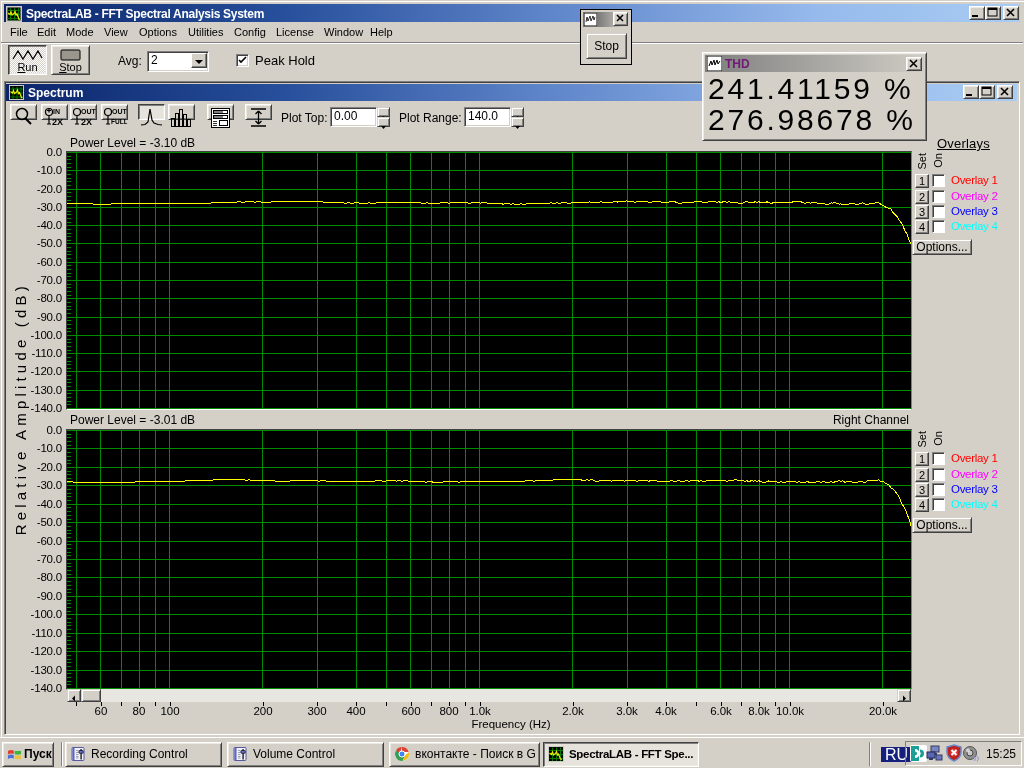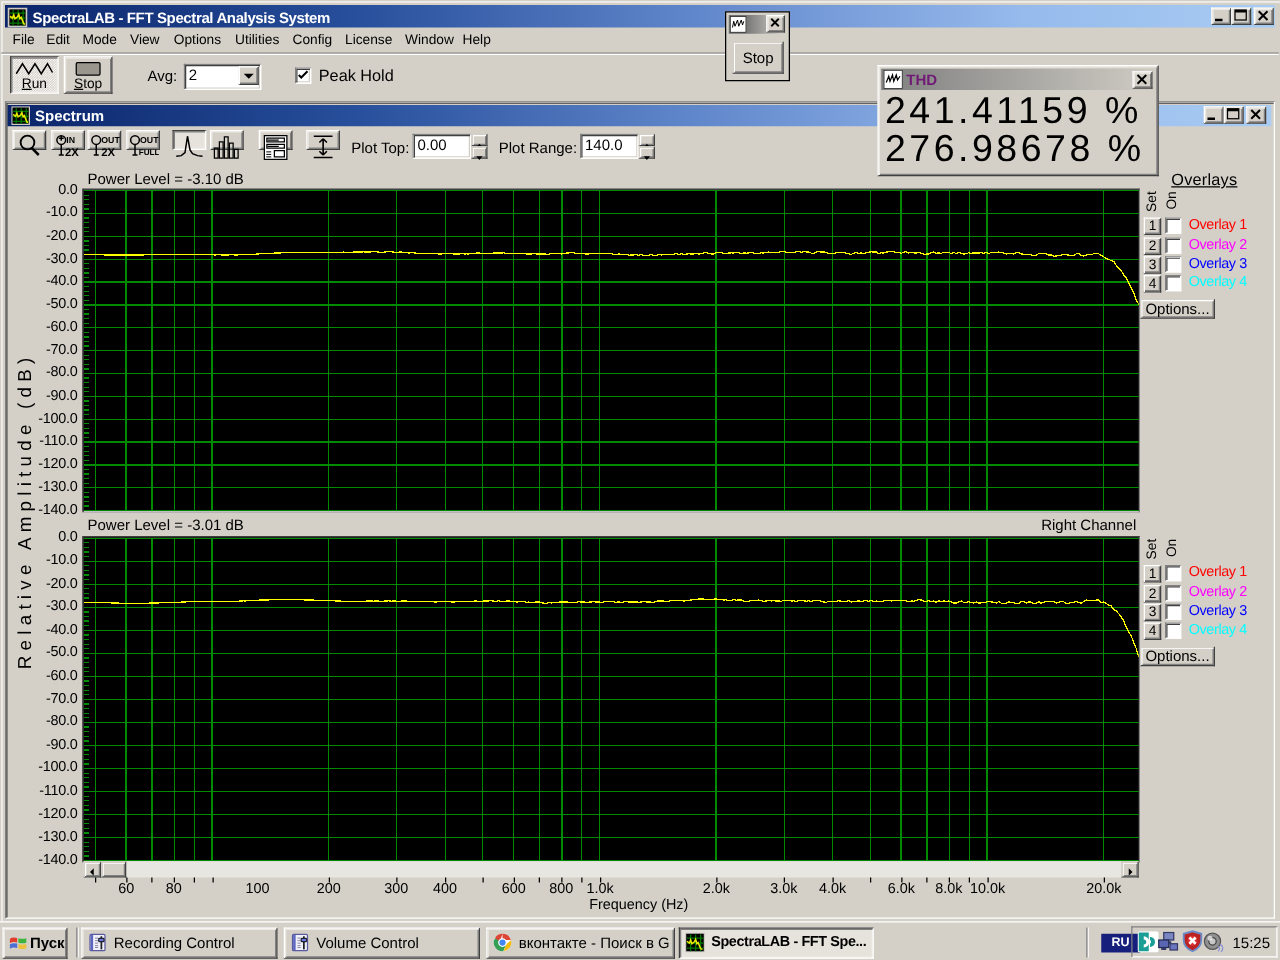--- a/index.html
+++ b/index.html
@@ -519,21 +519,21 @@
 <div class="abs" style="left:666px;top:702px;width:1px;height:4px;background:#000;"></div>
 <div class="abs" style="left:696px;top:702px;width:1px;height:4px;background:#000;"></div>
 <div class="abs" style="left:721px;top:702px;width:1px;height:4px;background:#000;"></div>
 <div class="abs" style="left:741px;top:702px;width:1px;height:4px;background:#000;"></div>
 <div class="abs" style="left:759px;top:702px;width:1px;height:4px;background:#000;"></div>
 <div class="abs" style="left:775px;top:702px;width:1px;height:4px;background:#000;"></div>
 <div class="abs" style="left:790px;top:702px;width:1px;height:4px;background:#000;"></div>
 <div class="abs" style="left:883px;top:702px;width:1px;height:4px;background:#000;"></div>
 <div class="xlab" style="left:101px;top:705px;">60</div>
 <div class="xlab" style="left:139px;top:705px;">80</div>
-<div class="xlab" style="left:170px;top:705px;margin-left:36px;">100</div>
+<div class="xlab" style="left:170px;top:705px;">100</div>
 <div class="xlab" style="left:263px;top:705px;">200</div>
 <div class="xlab" style="left:317px;top:705px;">300</div>
 <div class="xlab" style="left:356px;top:705px;">400</div>
 <div class="xlab" style="left:411px;top:705px;">600</div>
 <div class="xlab" style="left:449px;top:705px;">800</div>
 <div class="xlab" style="left:480px;top:705px;">1.0k</div>
 <div class="xlab" style="left:573px;top:705px;">2.0k</div>
 <div class="xlab" style="left:627px;top:705px;">3.0k</div>
 <div class="xlab" style="left:666px;top:705px;">4.0k</div>
 <div class="xlab" style="left:721px;top:705px;">6.0k</div>
@@ -654,21 +654,21 @@
           <rect x="1" y="1" width="14" height="14" fill="#000"></rect>
           <g stroke="#007800" stroke-width="1">
             <path d="M4.5 1.5 V15 M8.5 1.5 V15 M12.5 1.5 V15 M1.5 4.5 H15 M1.5 8.5 H15 M1.5 12.5 H15"></path>
           </g>
           <path d="M1.5 7 L3.5 8.5 L4.5 6 L5.5 9 L7.5 7.5 L8.5 5.5 L9.5 9 L10.5 8 L12.5 13 L14 13.5" stroke="#e8e800" stroke-width="1.2" fill="none"></path>
         </svg>
  <div class="ttext" style="font-weight:bold;text-overflow:clip;font-size:11.5px;letter-spacing:-0.3px;top:5px;">SpectraLAB - FFT Spe...</div>
 </div>
 
 <div class="abs" style="left:869px;top:4px;width:2px;height:24px;border-left:1px solid #808080;border-right:1px solid #fff;"></div>
-<div class="abs" style="left:881px;top:9px;width:31px;height:15px;background:#16207c;color:#fff;font-size:10px;font-weight:bold;text-align:center;line-height:15px;">RU</div>
+<div class="abs" style="left:881px;top:9px;width:31px;height:15px;background:#16207c;color:#fff;font-size:16px;font-weight:normal;text-align:center;line-height:15px;">RU</div>
 <div class="abs" style="left:905px;top:3px;width:117px;height:25px;border-top:1px solid #808080;border-left:1px solid #808080;border-right:1px solid #fff;border-bottom:1px solid #fff;"></div>
 <svg class="abs" style="left:910px;top:7px" width="17" height="17" viewBox="0 0 17 17">
  <rect x="0" y="0" width="17" height="17" rx="2" fill="#fff"></rect>
         <rect x="1" y="1" width="8" height="15" fill="#1a9e96"></rect>
  <path d="M5 4 A4.5 4.5 0 0 1 5 13 L5 10.5 A2 2 0 0 0 5 6.5 Z" fill="#fff"></path>
  <path d="M10 4.5 A4 4 0 0 1 10 12.5 L10 10 A1.8 1.8 0 0 0 10 7 Z" fill="#1a9e96"></path>
 </svg>
 <svg class="abs" style="left:926px;top:7px" width="17" height="17" viewBox="0 0 17 17">
  <rect x="5" y="1" width="8" height="6" fill="#7a86c2" stroke="#333a66"></rect>
         <rect x="9" y="8" width="2" height="2" fill="#333a66"></rect>

